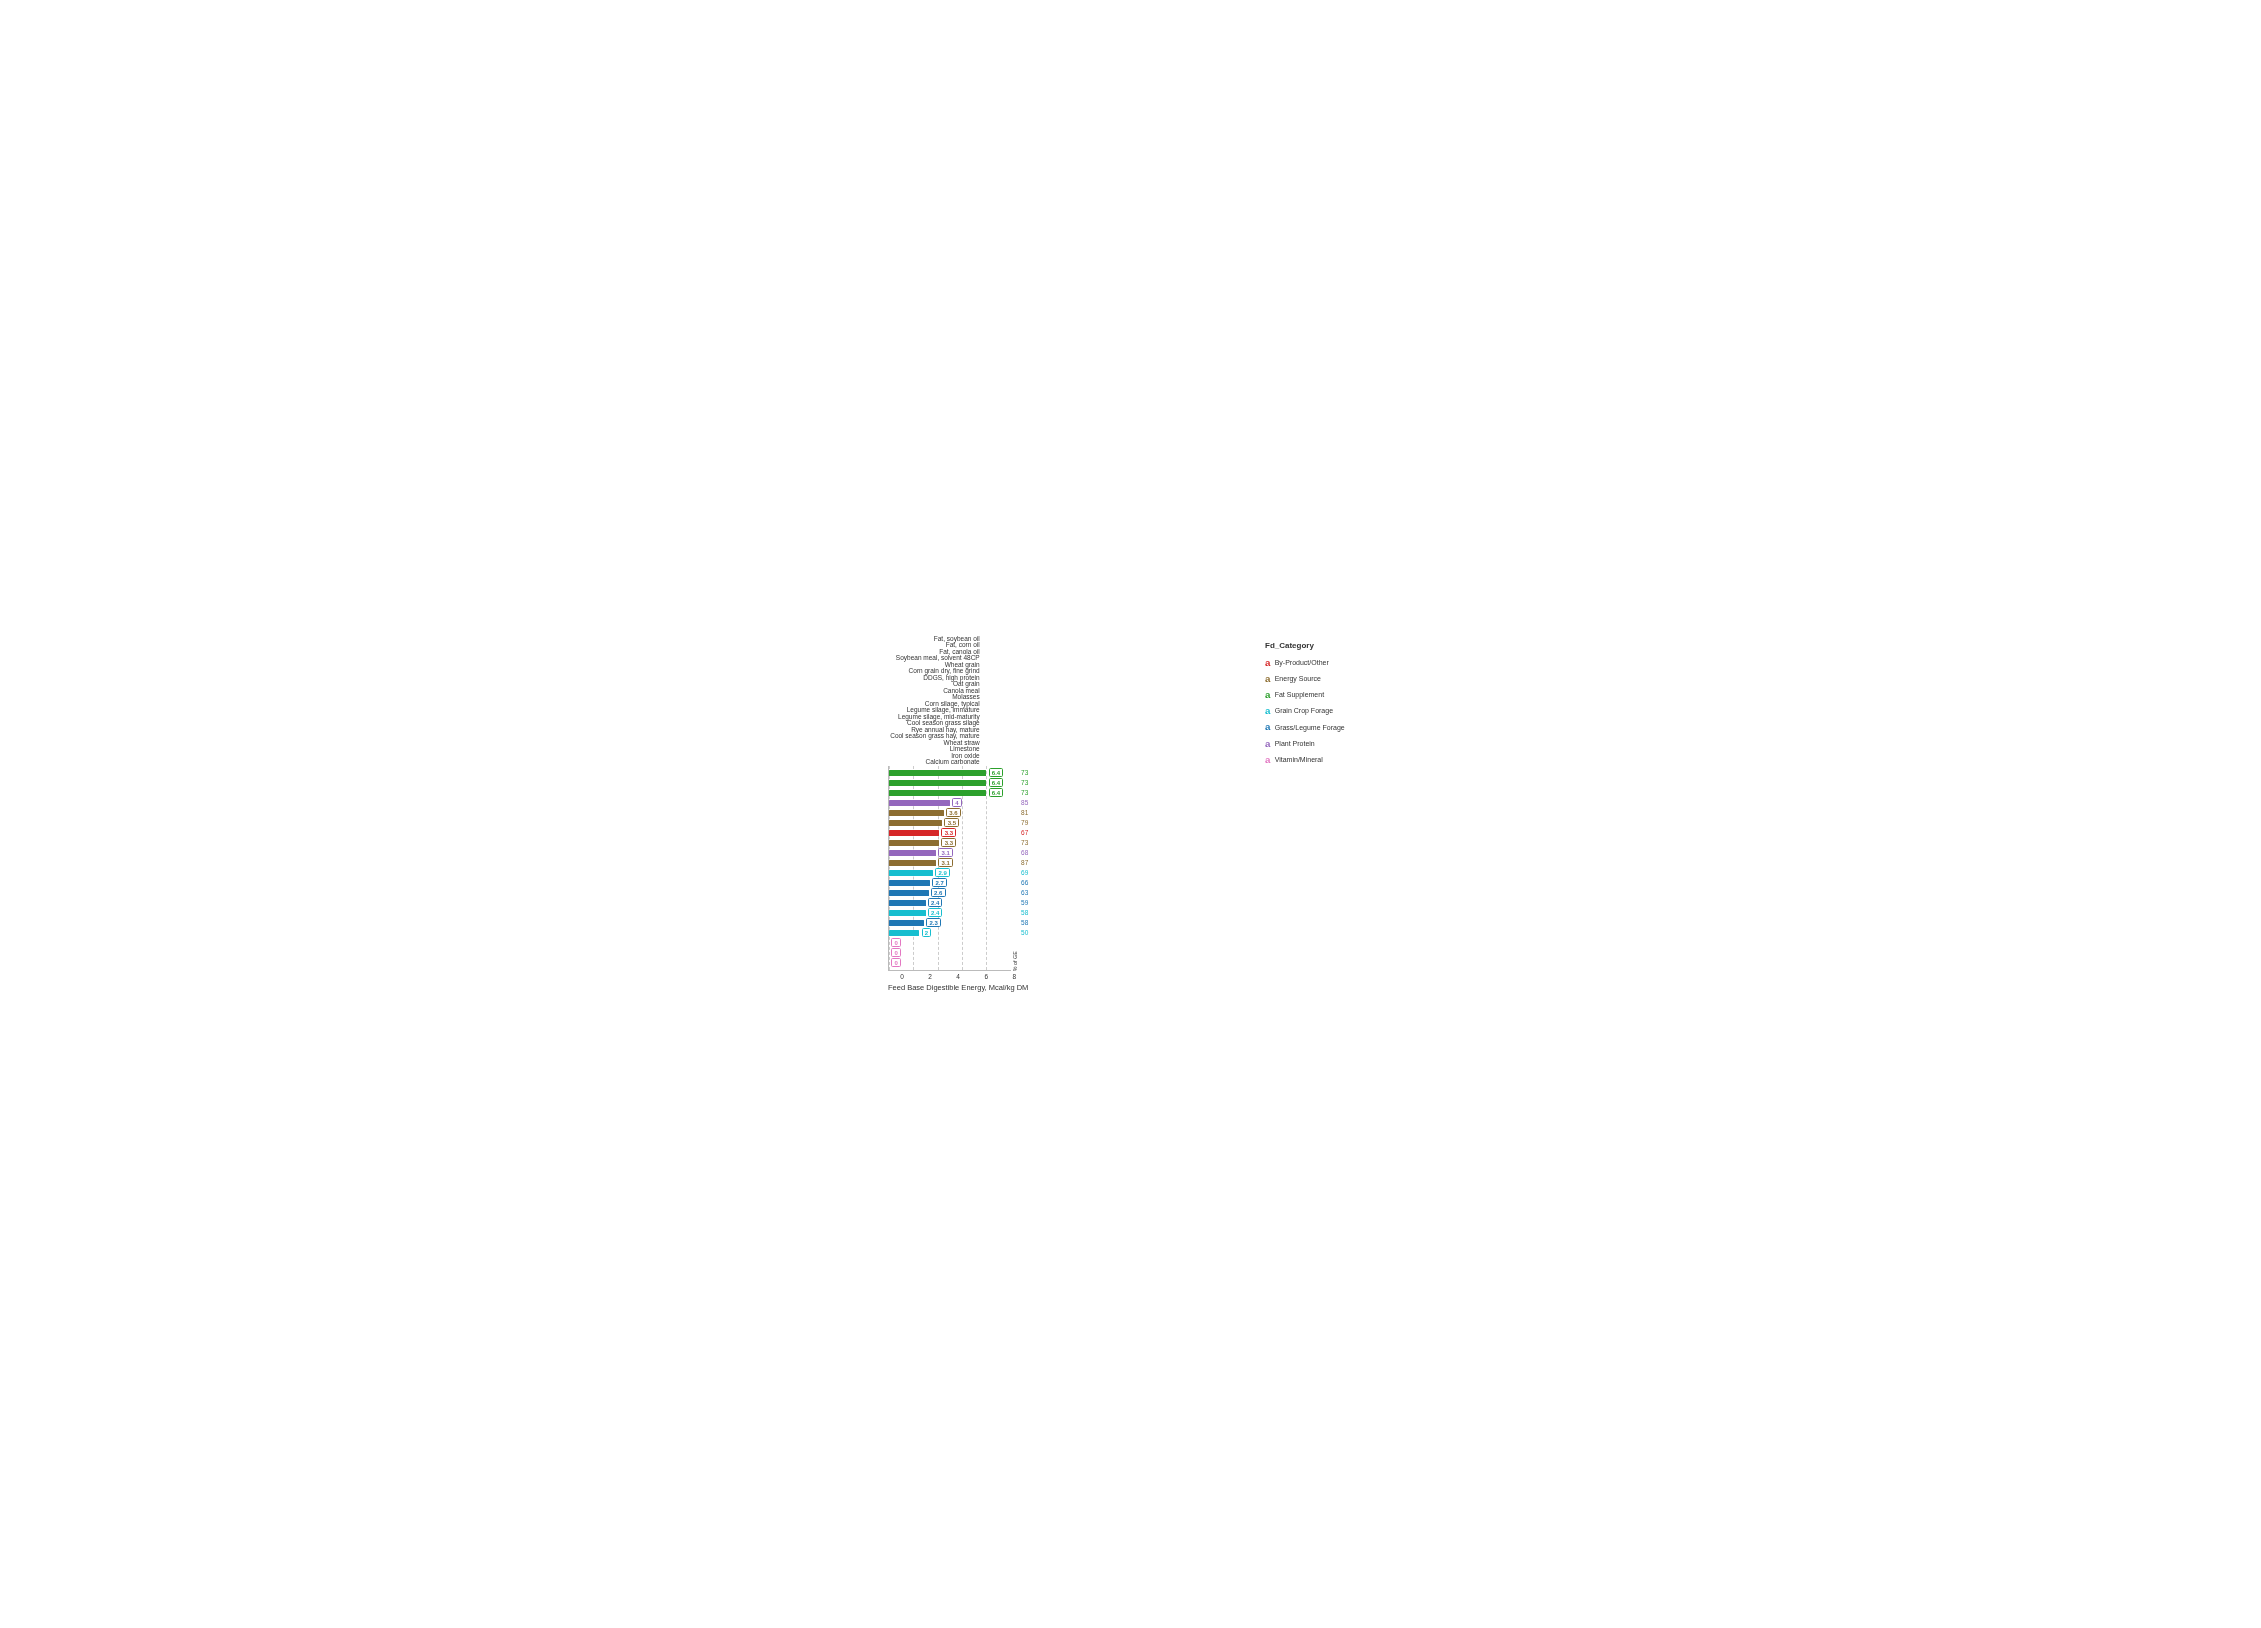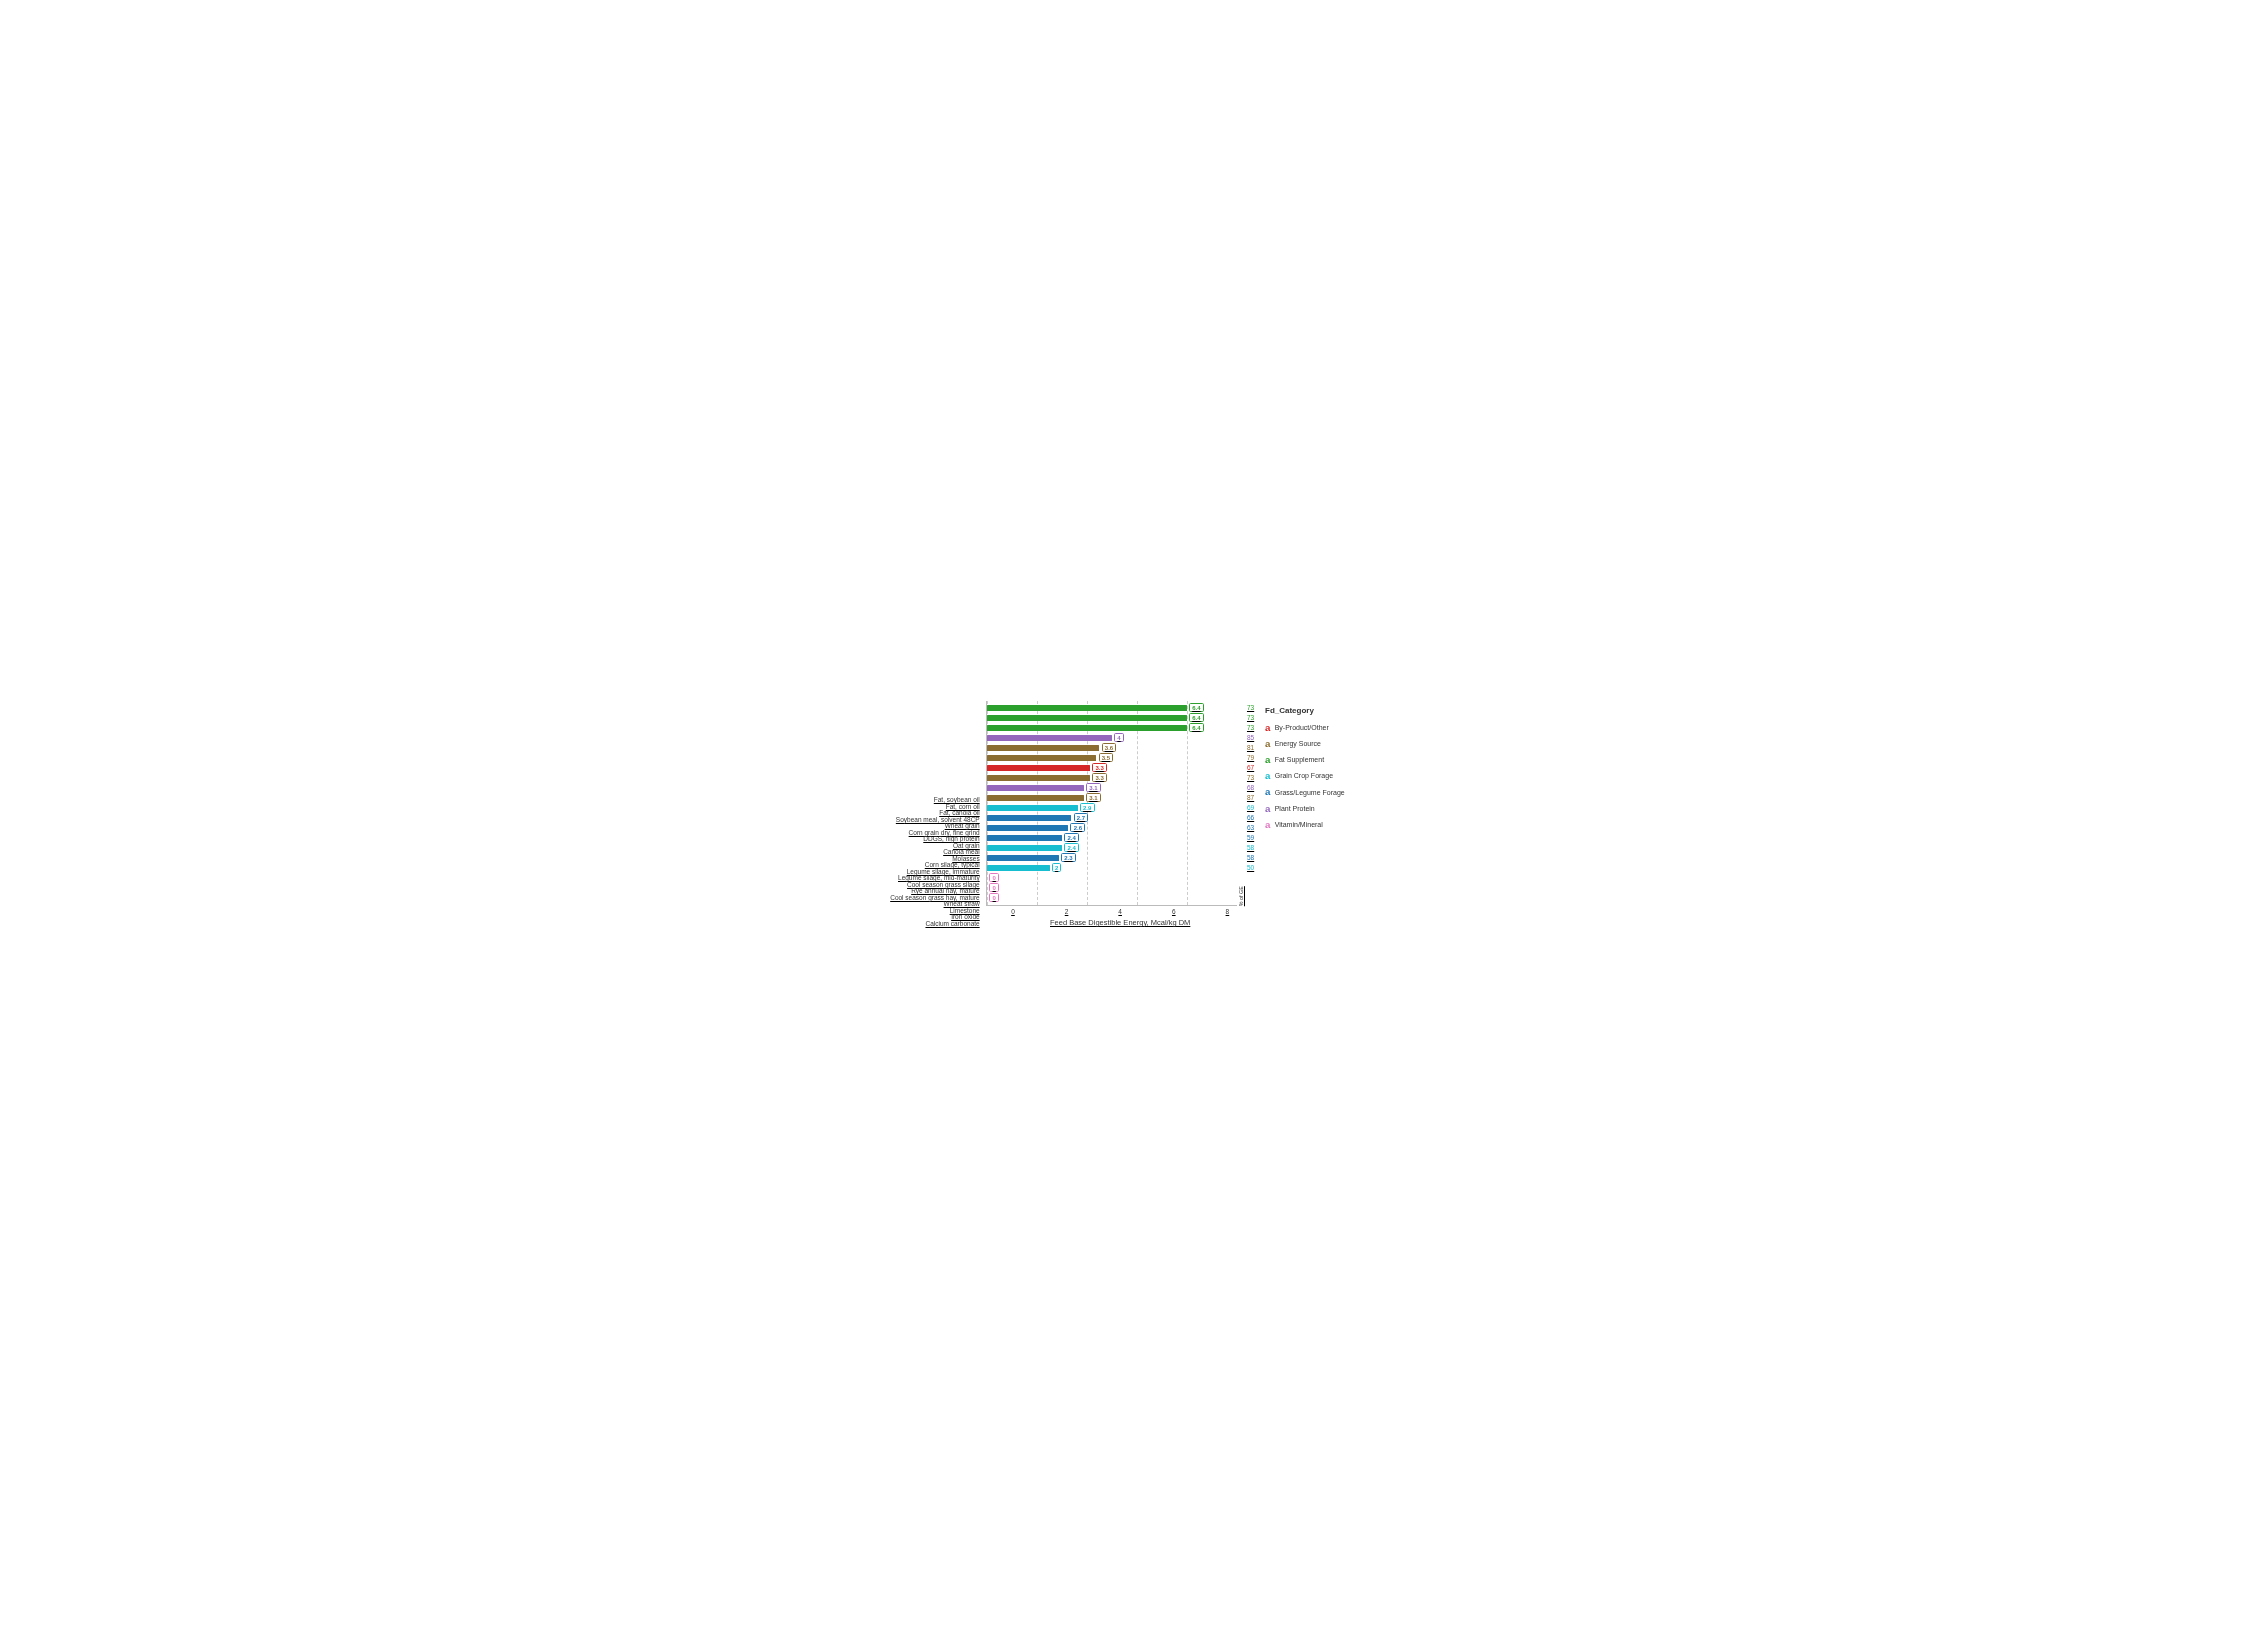--- a/index.html
+++ b/index.html
@@ -19,23 +19,22 @@
       width: 485px;
     }
     .chart-area {
       flex: 1;
       display: flex;
       flex-direction: column;
       position: relative;
     }
     .chart-inner {
       display: flex;
-      flex-direction: row;
-      align-items: flex-end;
-      text-decoration: underline;
+      flex-direction: column;
+      align-items: flex-start;
     }
     .y-labels {
       display: flex;
       flex-direction: column;
       align-items: flex-end;
       padding-right: 4.3px;
       justify-content: space-around;
     }
     .y-label {
       font-size: 6.5px;

